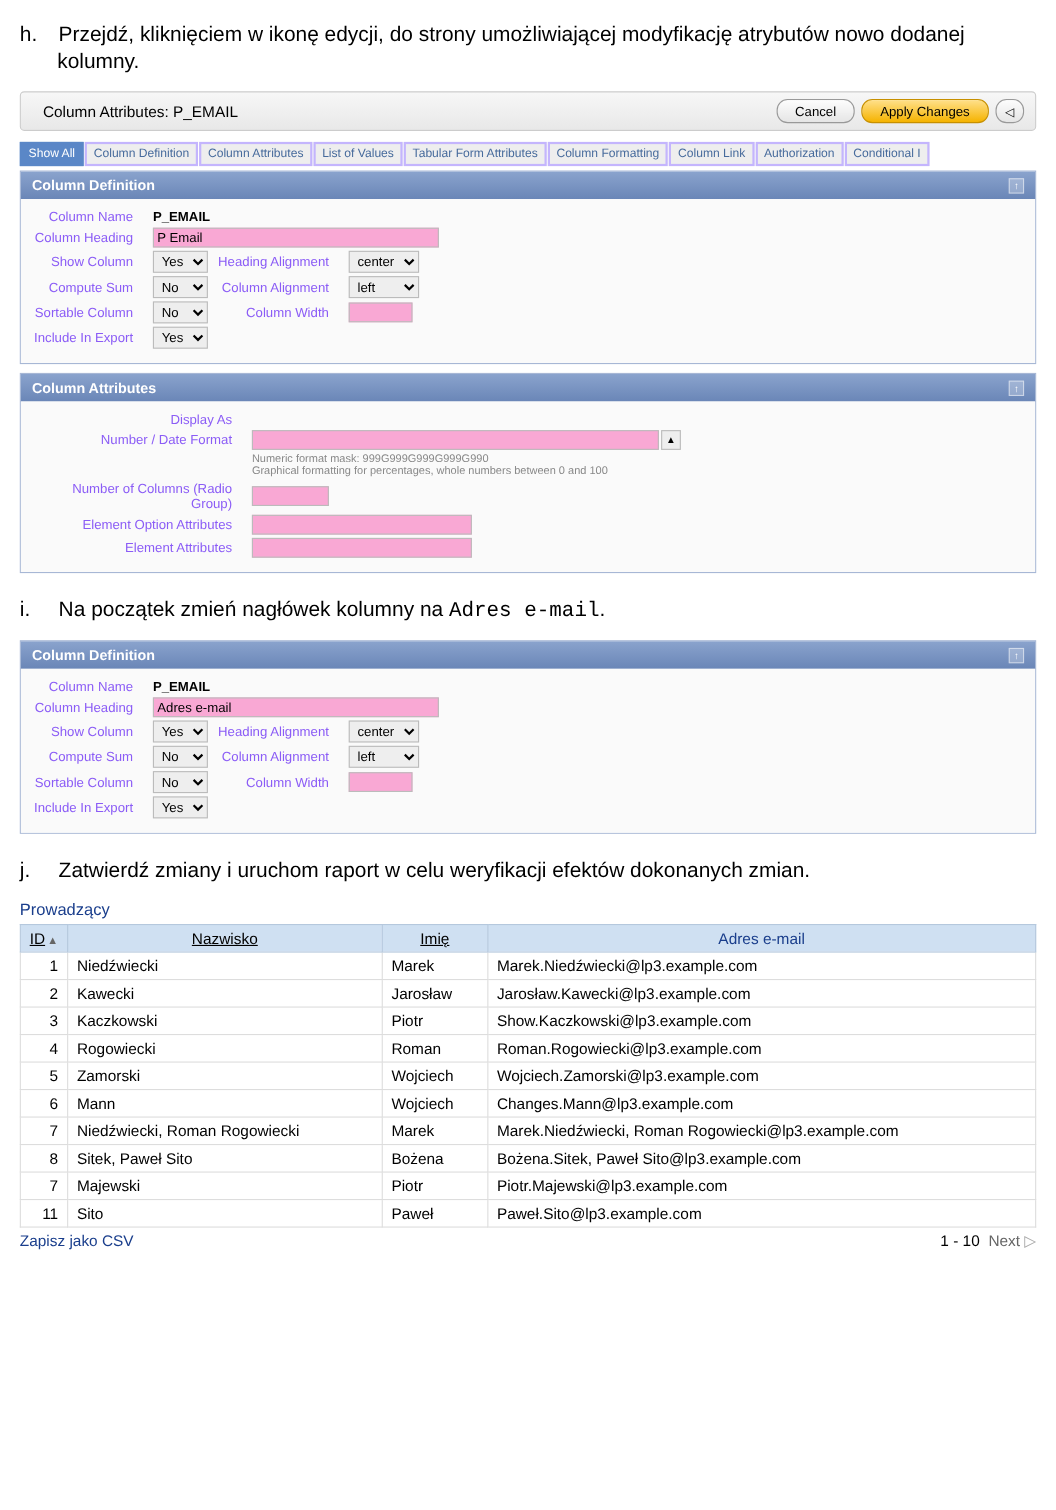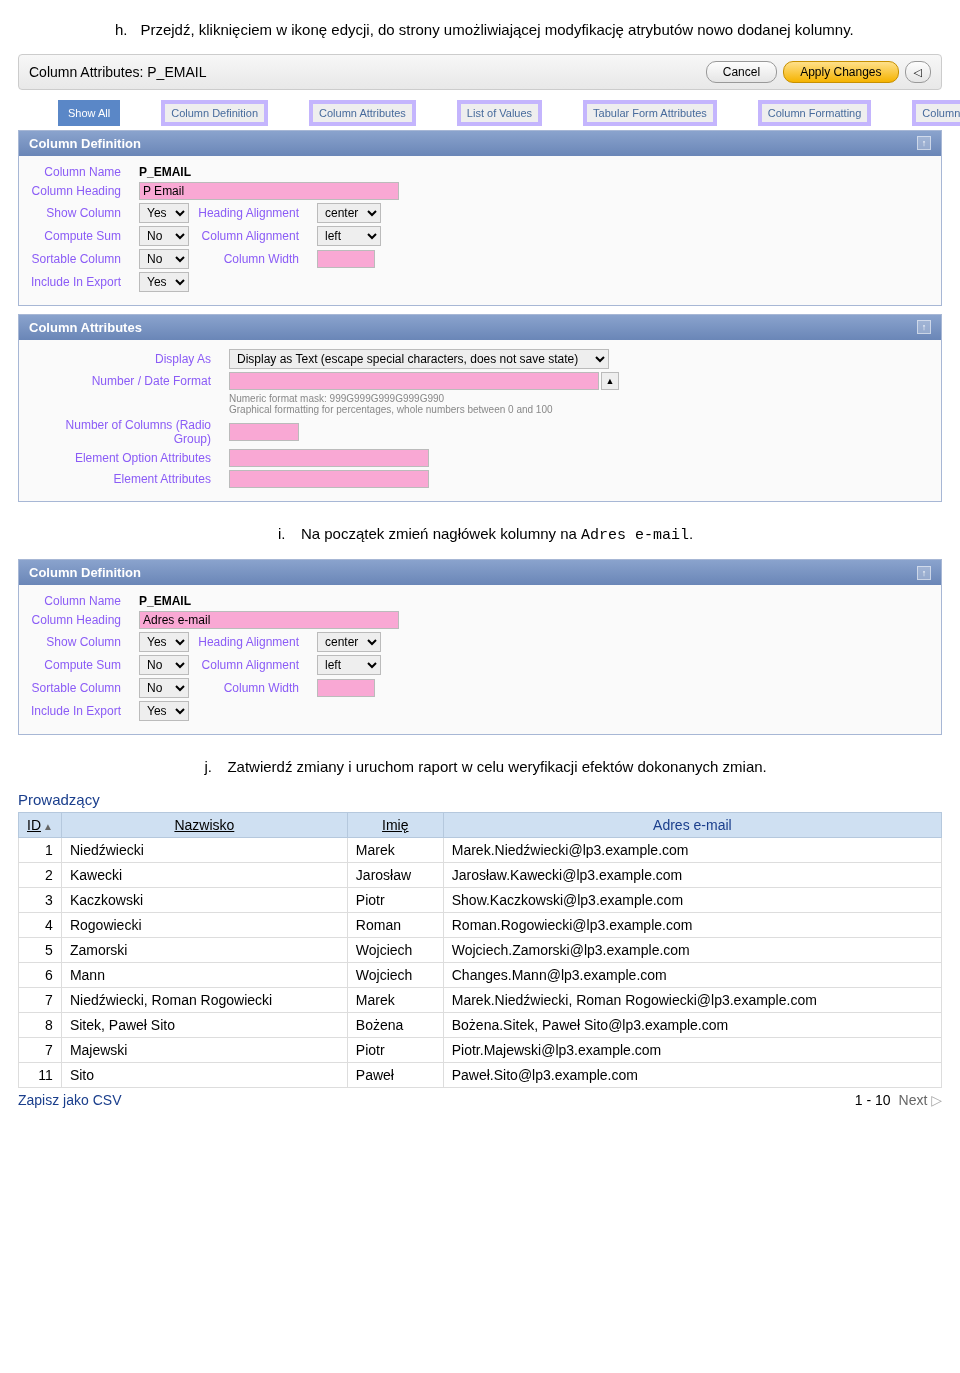--- a/index.html
+++ b/index.html
@@ -6,41 +6,40 @@
   body {
     font-family: Arial, Helvetica, sans-serif;
     font-size: 13px;
     margin: 0;
     padding: 12px 18px;
     background: #fff;
     color: #000;
     width: 960px;
   }
   .instr {
-    font-size: 15px;
+    font-size: 19px;
     margin: 8px 0 14px 0;
     padding-left: 34px;
     text-indent: -34px;
     line-height: 1.3;
-    text-align: center;
   }
   .instr .m { display:inline-block; width:30px; text-indent:0;}
   .mono { font-family: "Courier New", monospace; }
 
   
   .toolbar {
     background: linear-gradient(#f7f7f7,#e8e8e8);
     border: 1px solid #ccc;
     border-radius: 4px;
     padding: 6px 10px;
     display: flex;
     align-items: center;
     font-size: 14px;
   }
-  .toolbar .title { flex: 1; }
+  .toolbar .title { flex: 1; margin-left: 10px; }
   .btn {
     display:inline-block;
     padding: 3px 16px;
     border:1px solid #999;
     border-radius: 10px;
     background: linear-gradient(#fdfdfd,#e5e5e5);
     font-size: 12px;
     margin-left:6px;
     cursor:pointer;
   }
@@ -48,26 +47,25 @@
     background: linear-gradient(#ffe08a,#f5b300);
     border-color:#c79000;
   }
   .btn.nav { padding:3px 8px; }
   .small-arrow::before{content:"◁"; font-size:11px;}
 
   
   .tabs { margin: 10px 0 0 0; display:flex; gap:1px; font-size:11px; flex-wrap:nowrap;}
   .tabs .tab {
     background:#eee;
-    border:4px solid #c4b5fd;
+    border:2px solid #c4b5fd;
     padding:3px 6px;
     color:#476b9c;
     cursor:pointer;
     white-space:nowrap;
-    margin-left:40px;
   }
   .tabs .tab.active{
     background:#5a87c7;
     color:#fff;
     border-color:#5a87c7;
   }
 
   
   .panel { margin-top:4px; border:1px solid #a7b7d5;}
   .panel-h {
@@ -190,21 +188,20 @@
 </div>
 
 <div class="panel" style="margin-top:8px;">
   <div class="panel-h">
     <span>Column Attributes</span>
     <span class="gotop">↑</span>
   </div>
   <div class="panel-b">
     <div class="frow">
       <label class="w200">Display As</label>
-      <select class="sel" style="width:380px"><option>Display as Text (escape special characters, does not save state)</option></select>
     </div>
     <div class="frow">
       <label class="w200">Number / Date Format</label>
       <input class="txt" style="width: 370px;" value="">
       <span class="upbtn">▲</span>
     </div>
     <div class="hint">Numeric format mask: 999G999G999G999G990</div>
     <div class="hint">Graphical formatting for percentages, whole numbers between 0 and 100</div>
     <div class="frow">
       <label class="w200">Number of Columns (Radio Group)</label>

